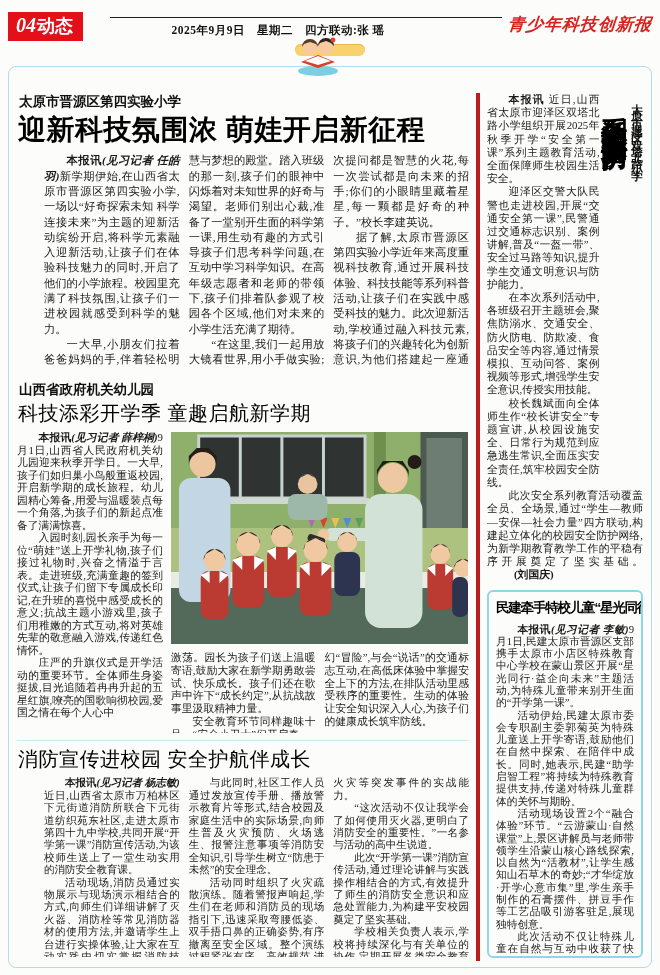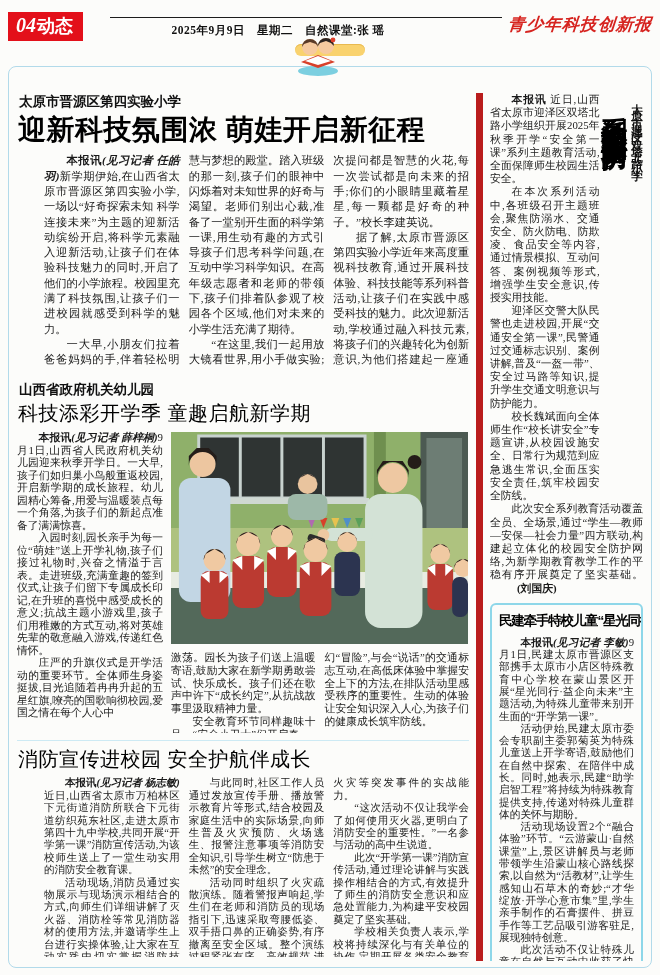--- a/index.html
+++ b/index.html
@@ -20,21 +20,21 @@
   
   .frame{position:absolute;top:66px;left:8px;right:8px;bottom:7px;border:1px solid #b2daea;border-radius:8px;}
   .banner{position:absolute;top:-23px;left:50%;transform:translateX(-50%);background:#f9d26e;
         border-radius:24px;padding:6px 22px 6px 48px;box-shadow:0 1px 0 #e8b94f inset;}
   .banner .btxt{font-family:"Liberation Sans","DejaVu Sans",sans-serif;font-weight:900;font-size:22px;
         color:#3b66c4;letter-spacing:4px;text-shadow:-1px -1px 0 #fff,1px -1px 0 #fff,-1px 1px 0 #fff,1px 1px 0 #fff,0 2px 0 #fff;}
   .bkids{position:absolute;left:0;top:-10px;width:46px;height:44px;}
   
   .cols{position:absolute;top:26px;left:8px;right:8px;bottom:6px;display:flex;overflow:hidden;}
   .leftcol{width:452px;flex:none;}
-  .rightcol{flex:1;margin-left:7px;padding-left:7px;border-left:7px solid #b91c1c;overflow:hidden;}
+  .rightcol{flex:1;margin-left:7px;padding-left:7px;border-left:4px solid #b91c1c;overflow:hidden;}
   
   .kicker{font-family:"Liberation Sans","DejaVu Sans",sans-serif;font-weight:bold;font-size:13.5px;
         margin:0 0 3px 2px;color:#111;}
   .h-big{font-family:"Liberation Sans","DejaVu Sans",sans-serif;font-weight:900;font-size:28px;
         line-height:1.12;letter-spacing:.5px;margin:0 0 0 1px;color:#000;white-space:nowrap;}
   .h-mid{font-family:"Liberation Sans","DejaVu Sans",sans-serif;font-weight:400;font-size:20px;
         line-height:1.1;letter-spacing:.5px;margin:0 0 0 1px;color:#000;white-space:nowrap;}
   p.art{margin:0;text-align:justify;}
   p.ind{text-indent:2em;}
   .bb{font-weight:bold;}
@@ -73,21 +73,21 @@
 
 <div class="page">
 
   <div class="hdr">
     <div class="ptag">
       <span class="num">04</span>
       <span class="lbl">动态</span>
     </div>
     <div class="topline"></div>
     <div class="dateline">
-      <span>2025年9月9日</span><span>星期二</span><span>自然课堂:张 瑶</span>
+      <span>2025年9月9日</span><span>星期二</span><span>四方联动:张 瑶</span>
     </div>
     <div class="masthead">青少年科技创新报</div>
   </div>
 
   <div class="frame">
 
     <div class="banner">
       <span class="bkids">
         <svg viewBox="0 0 46 44">
           <ellipse cx="23" cy="37" rx="20" ry="5" fill="#7ccfe0"></ellipse>
@@ -249,22 +249,22 @@
       </div>
 
       <div class="rightcol">
 
         <section class="a2">
           <div class="vblock">
             <div class="vkick">太原市迎泽区双塔北路小学</div>
             <div class="vhead">系列活动织密校园安全防护网</div>
           </div>
           <p class="art ind"><span class="bb">本报讯</span>&nbsp;<span>近日,山西省太原市迎泽区双塔北路小学组织开展2025年秋季开学“安全第一课”系列主题教育活动,全面保障师生校园生活安全。</span></p>
+          <p class="art ind">迎泽区交警大队民警也走进校园,开展“交通安全第一课”,民警通过交通标志识别、案例讲解,普及“一盔一带”、安全过马路等知识,提升学生交通文明意识与防护能力。</p>
           <p class="art ind">在本次系列活动中,各班级召开主题班会,聚焦防溺水、交通安全、防火防电、防欺凌、食品安全等内容,通过情景模拟、互动问答、案例视频等形式,增强学生安全意识,传授实用技能。</p>
-          <p class="art ind">迎泽区交警大队民警也走进校园,开展“交通安全第一课”,民警通过交通标志识别、案例讲解,普及“一盔一带”、安全过马路等知识,提升学生交通文明意识与防护能力。</p>
           <p class="art ind">校长魏斌面向全体师生作“校长讲安全”专题宣讲,从校园设施安全、日常行为规范到应急逃生常识,全面压实安全责任,筑牢校园安全防线。</p>
           <p class="art ind"><span>此次安全系列教育活动覆盖全员、全场景,通过“学生—教师—安保—社会力量”四方联动,构建起立体化的校园安全防护网络,为新学期教育教学工作的平稳有序开展奠定了坚实基础。</span><span class="sig">(刘国庆)</span></p>
         </section>
 
         <section class="a4">
           <h3>民建牵手特校儿童“星光同行”</h3>
           <p class="art ind"><span class="bb">本报讯</span><span class="brep">(见习记者 李敏)</span><span>9月1日,民建太原市晋源区支部携手太原市小店区特殊教育中心学校在蒙山景区开展“星光同行·益企向未来”主题活动,为特殊儿童带来别开生面的“开学第一课”。</span></p>
           <p class="art ind">活动伊始,民建太原市委会专职副主委郭菊英为特殊儿童送上开学寄语,鼓励他们在自然中探索、在陪伴中成长。同时,她表示,民建“助学启智工程”将持续为特殊教育提供支持,传递对特殊儿童群体的关怀与期盼。</p>
           <p class="art ind">活动现场设置2个“融合体验”环节。“云游蒙山·自然课堂”上,景区讲解员与老师带领学生沿蒙山核心路线探索,以自然为“活教材”,让学生感知山石草木的奇妙;“才华绽放·开学心意市集”里,学生亲手制作的石膏摆件、拼豆手作等工艺品吸引游客驻足,展现独特创意。</p>
           <p class="art ind">此次活动不仅让特殊儿童在自然与互动中收获了快乐,更凝聚了社会各界的爱心力量,生动诠释了融合教育“接纳差异、共融共生”的重要意义,为特殊儿童的成长之路增添了更多光亮。</p>

